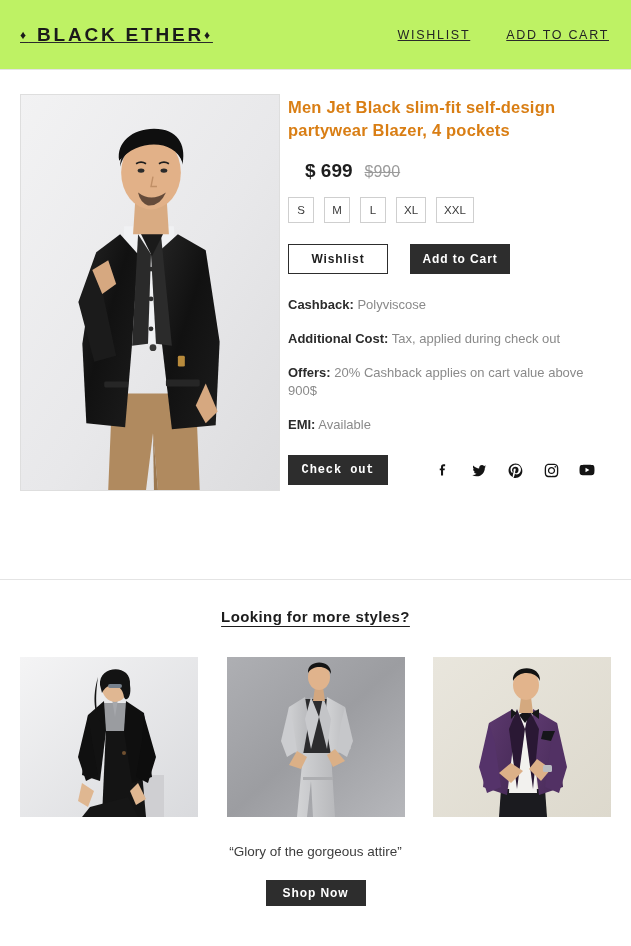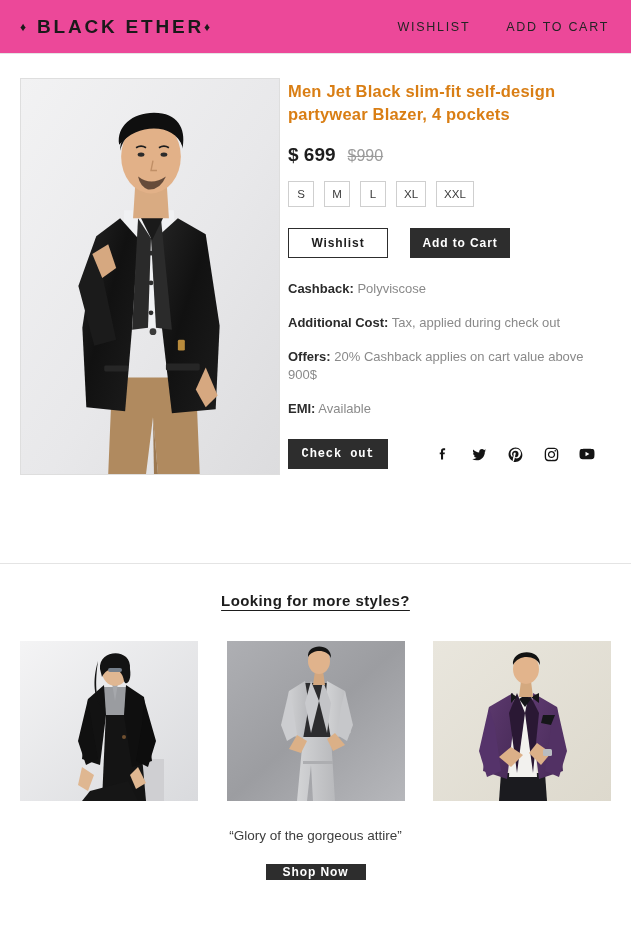--- a/index.html
+++ b/index.html
@@ -8,27 +8,28 @@
     width: 631px;
     height: 946px;
     background: #ffffff;
     font-family: "Liberation Sans", sans-serif;
     color: #2b2b2b;
     overflow: hidden;
   }
 
   
   .site-header {
-    height: 54px;
+    height: 70px;
     display: flex;
     align-items: center;
     justify-content: space-between;
     padding: 0 22px 0 20px;
-    background: #ec4899;
+    background: #bef264;
     border-bottom: 1px solid #e4e4e4;
+    text-decoration: underline;
   }
   .brand {
     font-size: 19px;
     font-weight: 700;
     letter-spacing: 2.8px;
     color: #1a1a1a;
     white-space: nowrap;
   }
   .brand .dia { font-size: 12px; vertical-align: 2px; }
   .header-nav { display: flex; align-items: center; gap: 36px; }
@@ -67,21 +68,21 @@
     color: #d97e14;
     letter-spacing: 0.2px;
   }
 
   .price-row {
     margin-top: 17px;
     display: flex;
     align-items: baseline;
     gap: 12px;
   }
-  .price-now { font-size: 19px; font-weight: 700; color: #1d1d1d; }
+  .price-now { font-size: 19px; font-weight: 700; color: #1d1d1d; margin-left: 17px; }
   .price-was {
     font-size: 16px;
     color: #9b9b9b;
     text-decoration: line-through;
   }
 
   .select-size-label {
     margin-top: 19px;
     font-size: 13.5px;
     color: #3a3a3a;
@@ -217,21 +218,21 @@
     color: #3d3d3d;
   }
 
   .shop-now-wrap {
     margin-top: 21px;
     display: flex;
     justify-content: center;
   }
   .btn-shop {
     width: 100px;
-    height: 16px;
+    height: 26px;
     background: #2d2d2d;
     border: none;
     color: #fff;
     font-size: 12px;
     font-weight: 700;
     letter-spacing: 0.9px;
     display: flex;
     align-items: center;
     justify-content: center;
     cursor: pointer;

